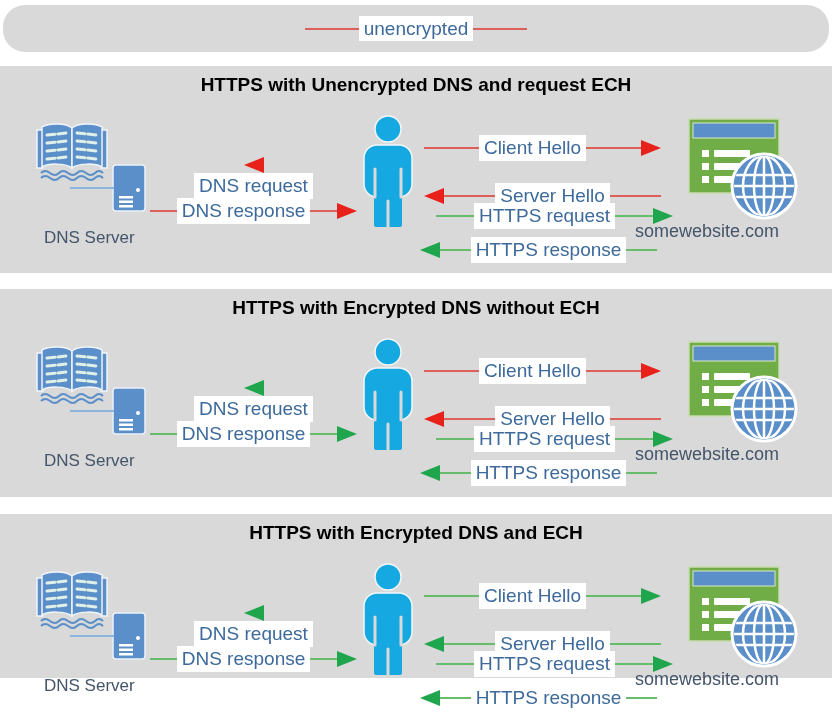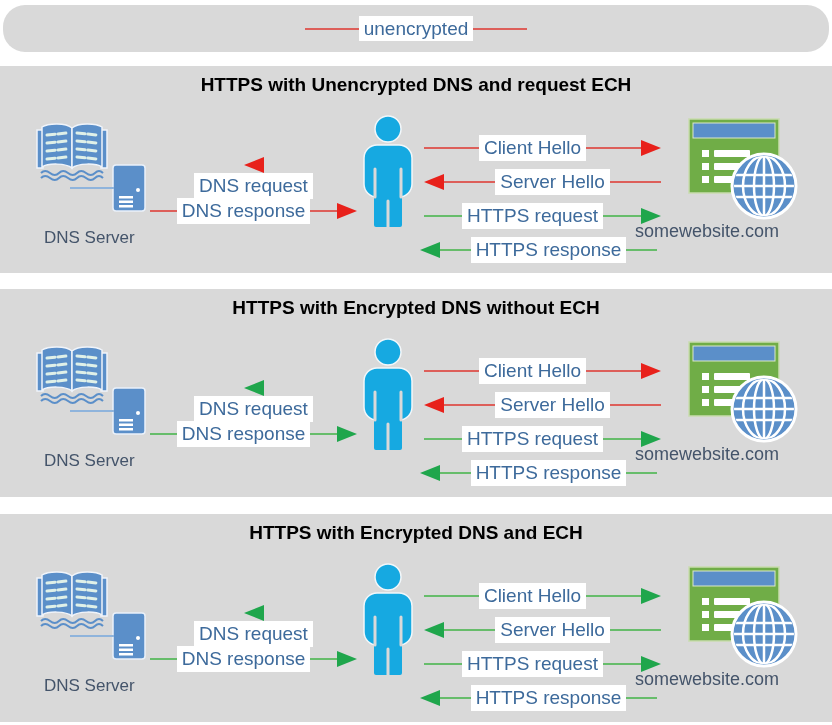--- a/index.html
+++ b/index.html
@@ -20,21 +20,21 @@
     font-size:19px;line-height:25px;padding:0 5px;white-space:nowrap;
   }
 
   
   .panel{
     position:relative;background:var(--panel-background,#d9d9d9);
     height:207px;margin:16px 0 0 0;
   }
   .panel.first{margin-top:14px;}
   .panel.p2{height:208px;}
-  .panel.p3{height:208px;margin-top:17px;}
+  .panel.p3{height:164px;margin-top:17px;}
   .panel-title{
     position:absolute;top:8px;left:0;right:0;margin:0;
     text-align:center;font-size:19px;font-weight:bold;color:#000;
   }
 
   .icon{position:absolute;line-height:0;}
   .book-icon{left:36px;top:54px;}
   .server-icon{left:112px;top:98px;}
   .connector{position:absolute;left:70px;top:121px;width:44px;height:2px;background:#8fb4dc;}
   .person-icon{left:357px;top:49px;}
@@ -59,22 +59,22 @@
   .arrow.left .head-left{display:block;}
   .arrow.right .head-right{display:block;}
   .arrow.red .head-left{border-right-color:var(--red-arrowhead,#e8211b);}
   .arrow.red .head-right{border-left-color:var(--red-arrowhead,#e8211b);}
   .arrow.green .head-left{border-right-color:var(--green-arrowhead,#1fa64c);}
   .arrow.green .head-right{border-left-color:var(--green-arrowhead,#1fa64c);}
 
   .a-dns-request {left:150px;width:207px;top:83px;flex-direction:column;}
   .a-dns-response{left:150px;width:207px;top:123px;}
   .a-client-hello {left:424px;width:237px;top:60px;}
-  .a-server-hello {left:424px;width:237px;top:94px;}
-  .a-https-request {left:424px;width:237px;top:128px;}
+  .a-server-hello {left:424px;width:237px;top:108px;}
+  .a-https-request {left:436px;width:237px;top:128px;}
   .a-https-response{left:420px;width:237px;top:162px;}
 </style>
 </head>
 <body>
 
 <div class="legend-bar">
   <div class="legend-item red">
     <span class="seg"></span>
     <span class="label">unencrypted</span>
     <span class="seg"></span>

